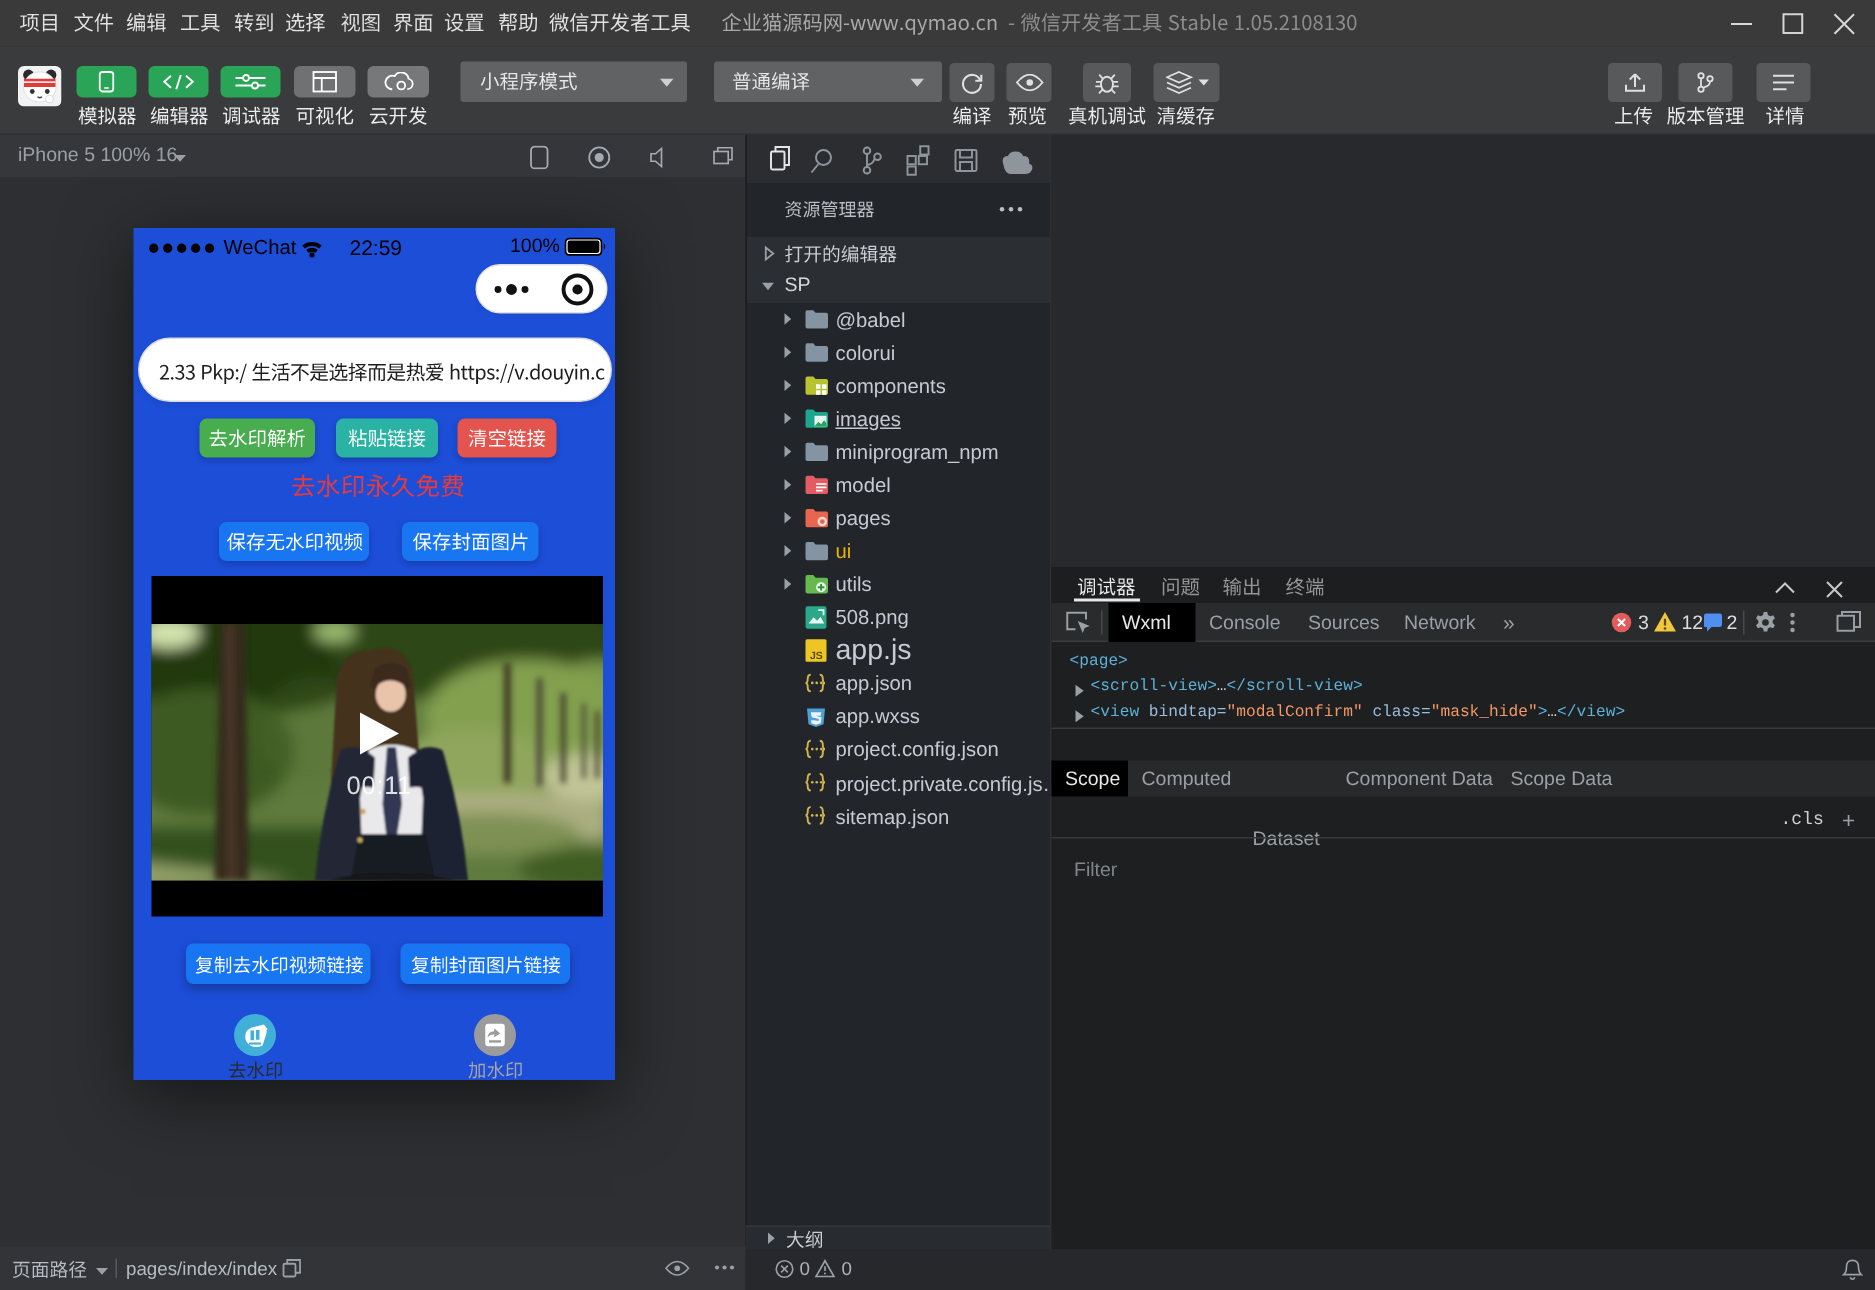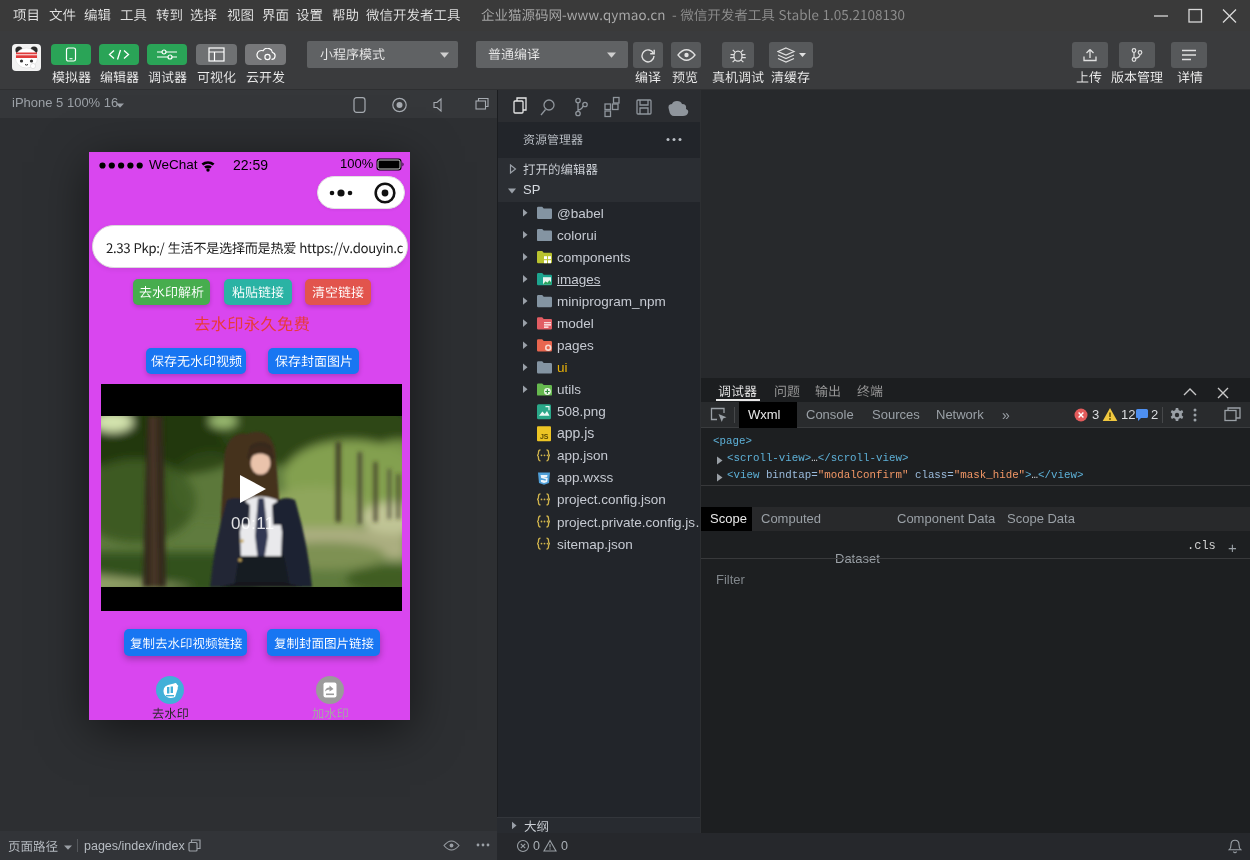--- a/index.html
+++ b/index.html
@@ -324,21 +324,21 @@
 <div class="abs" style="left:557px;top:205px;font-size:13.5px;color:#c6cad2;font-weight:normal;white-space:nowrap;line-height:17px;">@babel</div>
 <div class="abs" style="left:557px;top:227px;font-size:13.5px;color:#c6cad2;font-weight:normal;white-space:nowrap;line-height:17px;">colorui</div>
 <div class="abs" style="left:557px;top:249px;font-size:13.5px;color:#c6cad2;font-weight:normal;white-space:nowrap;line-height:17px;">components</div>
 <div class="abs" style="left:557px;top:271px;font-size:13.5px;color:#c6cad2;font-weight:normal;white-space:nowrap;line-height:17px;text-decoration:underline;">images</div>
 <div class="abs" style="left:557px;top:293px;font-size:13.5px;color:#c6cad2;font-weight:normal;white-space:nowrap;line-height:17px;">miniprogram_npm</div>
 <div class="abs" style="left:557px;top:315px;font-size:13.5px;color:#c6cad2;font-weight:normal;white-space:nowrap;line-height:17px;">model</div>
 <div class="abs" style="left:557px;top:337px;font-size:13.5px;color:#c6cad2;font-weight:normal;white-space:nowrap;line-height:17px;">pages</div>
 <div class="abs" style="left:557px;top:359px;font-size:13.5px;color:#eab308;font-weight:normal;white-space:nowrap;line-height:17px;">ui</div>
 <div class="abs" style="left:557px;top:381px;font-size:13.5px;color:#c6cad2;font-weight:normal;white-space:nowrap;line-height:17px;">utils</div>
 <div class="abs" style="left:557px;top:403px;font-size:13.5px;color:#c6cad2;font-weight:normal;white-space:nowrap;line-height:17px;">508.png</div>
-<div class="abs" style="left:557px;top:425px;font-size:14px;color:#c6cad2;font-weight:normal;white-space:nowrap;line-height:17px;">app.js</div>
+<div class="abs" style="left:557px;top:425px;font-size:19px;color:#c6cad2;font-weight:normal;white-space:nowrap;line-height:17px;">app.js</div>
 <div class="abs" style="left:557px;top:447px;font-size:13.5px;color:#c6cad2;font-weight:normal;white-space:nowrap;line-height:17px;">app.json</div>
 <div class="abs" style="left:557px;top:469px;font-size:13.5px;color:#c6cad2;font-weight:normal;white-space:nowrap;line-height:17px;">app.wxss</div>
 <div class="abs" style="left:557px;top:491px;font-size:13.5px;color:#c6cad2;font-weight:normal;white-space:nowrap;line-height:17px;">project.config.json</div>
 <div class="abs" style="left:557px;top:514px;font-size:13.5px;color:#c6cad2;font-weight:normal;white-space:nowrap;line-height:17px;">project.private.config.js…</div>
 <div class="abs" style="left:557px;top:536px;font-size:13.5px;color:#c6cad2;font-weight:normal;white-space:nowrap;line-height:17px;">sitemap.json</div>
 <div class="abs" style="left:497px;top:817px;width:203px;height:16px;background:#282b30;border-top:1px solid #33363b"></div>
 <svg class="abs" style="left:511px;top:821px" width="8" height="9" viewBox="0 0 8 9">
       <path d="M1 .7l4.5 3.8L1 8.3z" fill="#9aa0a8"></path>
     </svg>
 <svg style="position:absolute;left:524px;top:816px;" width="27" height="19" viewBox="0 -15 27 19">
@@ -457,21 +457,21 @@
       <path d="M34 1.5l6 10.5H28z" fill="none" stroke="#9aa0a6" stroke-width="1.1"></path>
       <path d="M34 5.2v3.2" stroke="#9aa0a6" stroke-width="1.1"></path>
       <circle cx="34" cy="10" r=".7" fill="#9aa0a6"></circle>
     </svg>
 <div class="abs" style="left:533px;top:838px;font-size:12.5px;color:#aab0b6;font-weight:normal;white-space:nowrap;line-height:16px;">0</div>
 <div class="abs" style="left:561px;top:838px;font-size:12.5px;color:#aab0b6;font-weight:normal;white-space:nowrap;line-height:16px;">0</div>
 <svg class="abs" style="left:1228px;top:839px" width="14" height="15" viewBox="0 0 14 15">
       <path d="M7 1.2q4 0 4 4.5q0 3.5 1.8 5H1.2Q3 9.2 3 5.7q0-4.5 4-4.5z" fill="none" stroke="#9aa0a6" stroke-width="1.1"></path>
       <path d="M5.5 12.5q.4 1.3 1.5 1.3t1.5-1.3" fill="none" stroke="#9aa0a6" stroke-width="1.1"></path>
     </svg>
-<div class="abs" style="left:89px;top:152px;width:321px;height:568px;background:#d946ef;overflow:hidden;box-shadow:0 10px 45px rgba(0,0,0,.55)">
+<div class="abs" style="left:89px;top:152px;width:321px;height:568px;background:#1d4ed8;overflow:hidden;box-shadow:0 10px 45px rgba(0,0,0,.55)">
 <svg class="abs" style="left:9px;top:6px" width="120" height="14" viewBox="0 0 120 14">
         <circle cx="4.5" cy="7.5" r="3.1" fill="#000"></circle>
         <circle cx="13.8" cy="7.5" r="3.1" fill="#000"></circle>
         <circle cx="23.1" cy="7.5" r="3.1" fill="#000"></circle>
         <circle cx="32.400000000000006" cy="7.5" r="3.1" fill="#000"></circle>
         <circle cx="41.7" cy="7.5" r="3.1" fill="#000"></circle>
         <path d="M103.5 5.6a10.5 10.5 0 0 1 13 0l-1.7 2a8 8 0 0 0-9.6 0z" fill="#000"></path>
         <path d="M106.1 8.5a7 7 0 0 1 7.8 0l-1.7 2.1a4.2 4.2 0 0 0-4.4 0z" fill="#000"></path>
         <circle cx="110" cy="12" r="1.7" fill="#000"></circle>
       </svg>

